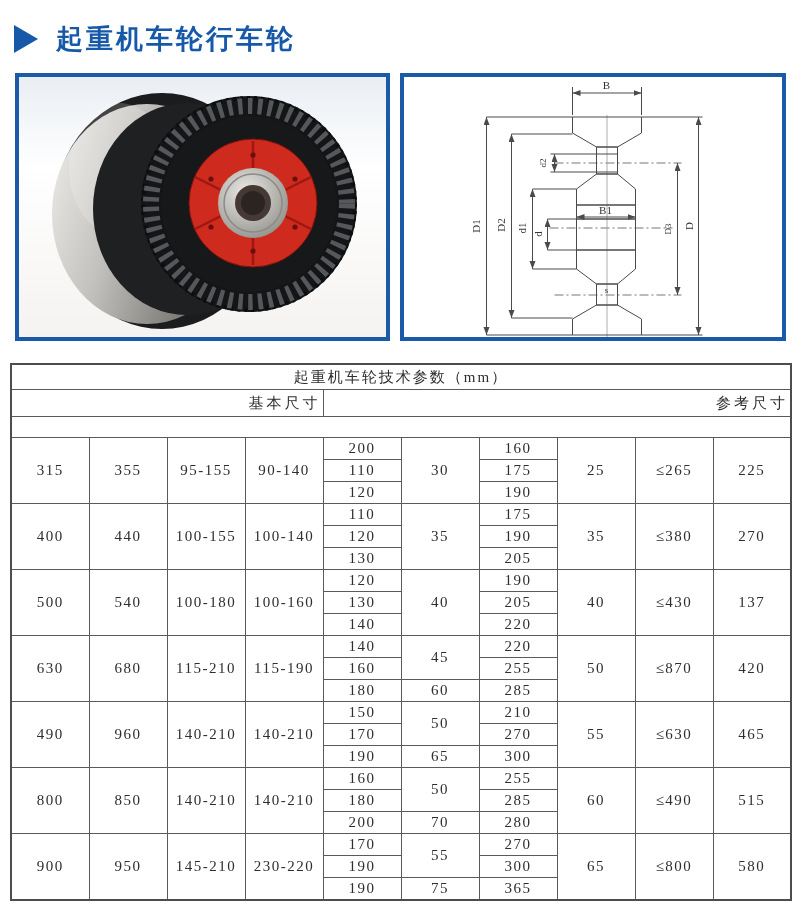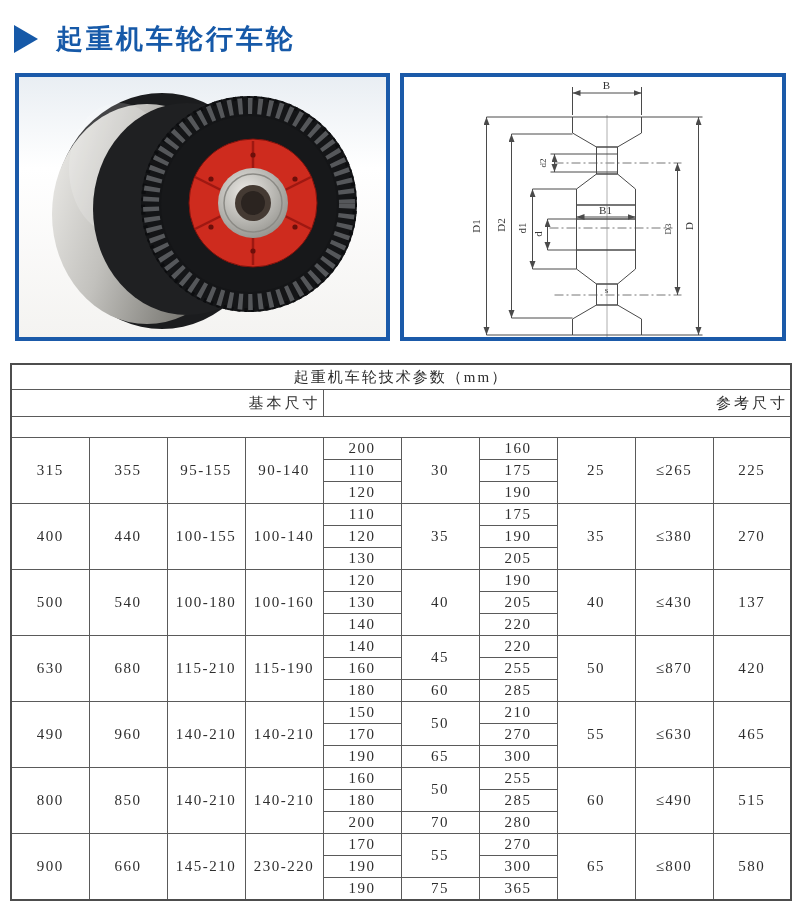--- a/index.html
+++ b/index.html
@@ -327,21 +327,21 @@
         <td>180</td>
         <td>285</td>
       </tr>
       <tr>
         <td>200</td>
         <td>70</td>
         <td>280</td>
       </tr>
       <tr>
         <td rowspan="3">900</td>
-        <td rowspan="3">660</td>
+        <td rowspan="3">950</td>
         <td rowspan="3">145-210</td>
         <td rowspan="3">230-220</td>
         <td>170</td>
         <td rowspan="2">55</td>
         <td>270</td>
         <td rowspan="3">65</td>
         <td rowspan="3">≤800</td>
         <td rowspan="3">580</td>
       </tr>
       <tr>

